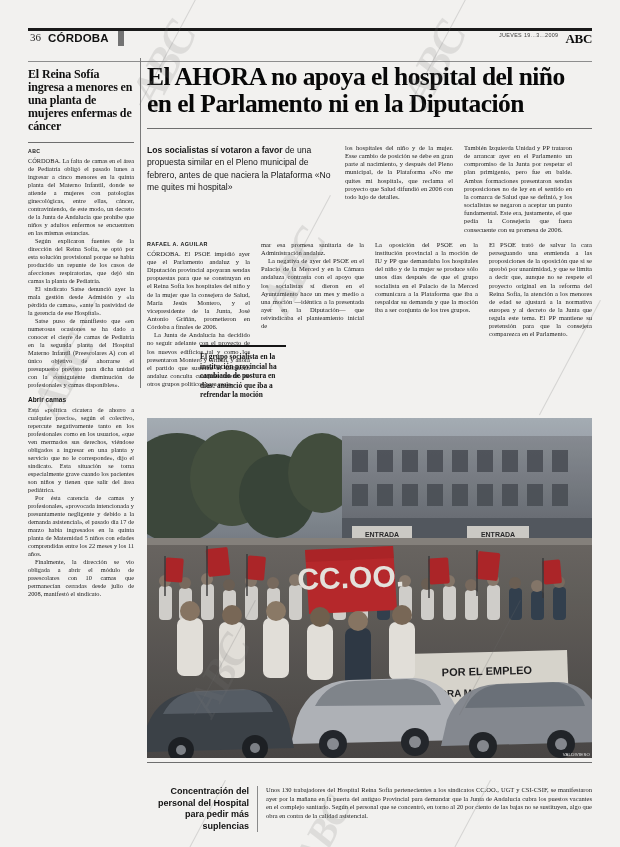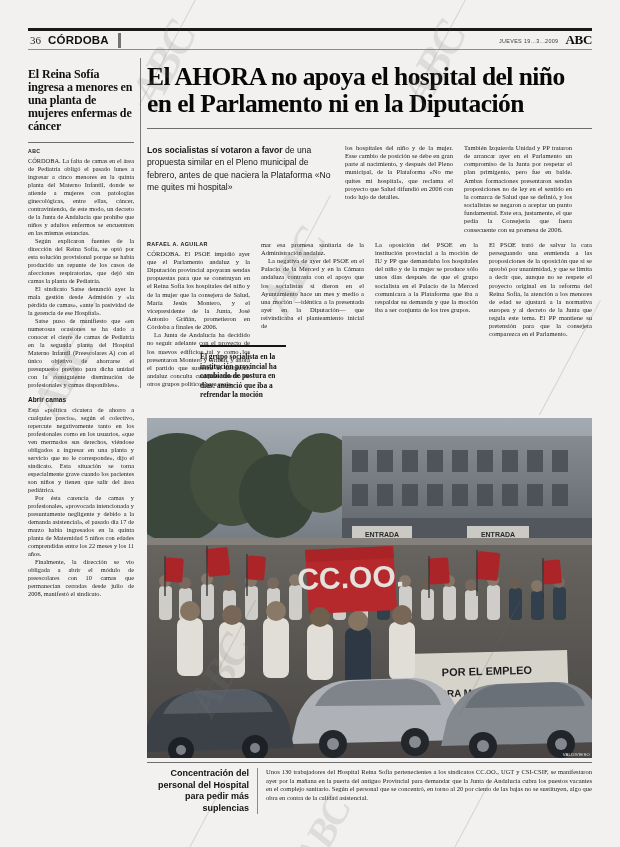--- a/index.html
+++ b/index.html
@@ -39,41 +39,41 @@
     position: absolute;
     width: 1px;
     background: rgba(110,110,110,0.22);
     transform-origin: top left;
   }
 
   
   .masthead {
     position: absolute;
     left: 28px; top: 28px; width: 564px;
-    height: 22px;
+    height: 34px;
     border-top: 3px solid #1a1a1a;
     border-bottom: 1px solid #8d8d8d;
     display: flex;
-    align-items: center;
+    align-items: flex-start;
     z-index: 10;
   }
   .mh-page {
     font-family: "Liberation Serif", serif;
     font-size: 11px;
     color: #2b2b2b;
     padding: 0 7px 0 2px;
   }
   .mh-section {
     font-family: "Liberation Sans", sans-serif;
     font-weight: 700;
     font-size: 11.5px;
     letter-spacing: .2px;
     color: #111;
     padding-right: 9px;
-    border-right: 3px solid #737373;
+    border-right: 6px solid #737373;
     height: 15px;
     line-height: 15px;
   }
   .mh-spacer { flex: 1; }
   .mh-date {
     font-family: "Liberation Sans", sans-serif;
     font-size: 5.4px;
     letter-spacing: .35px;
     color: #3a3a3a;
     padding-right: 7px;
@@ -269,21 +269,21 @@
   }
 
   
   .capt {
     position: absolute;
     left: 147px; top: 762px;
     width: 445px;
     display: flex;
     z-index: 10;
     border-top: 1px solid #6e6e6e;
-    padding-top: 5px;
+    padding-top: 23px;
   }
   .capt-title {
     width: 110px;
     padding-right: 8px;
     font-family: "Liberation Sans", sans-serif;
     font-weight: 700;
     font-size: 9px;
     line-height: 11.5px;
     text-align: right;
     color: #111;

